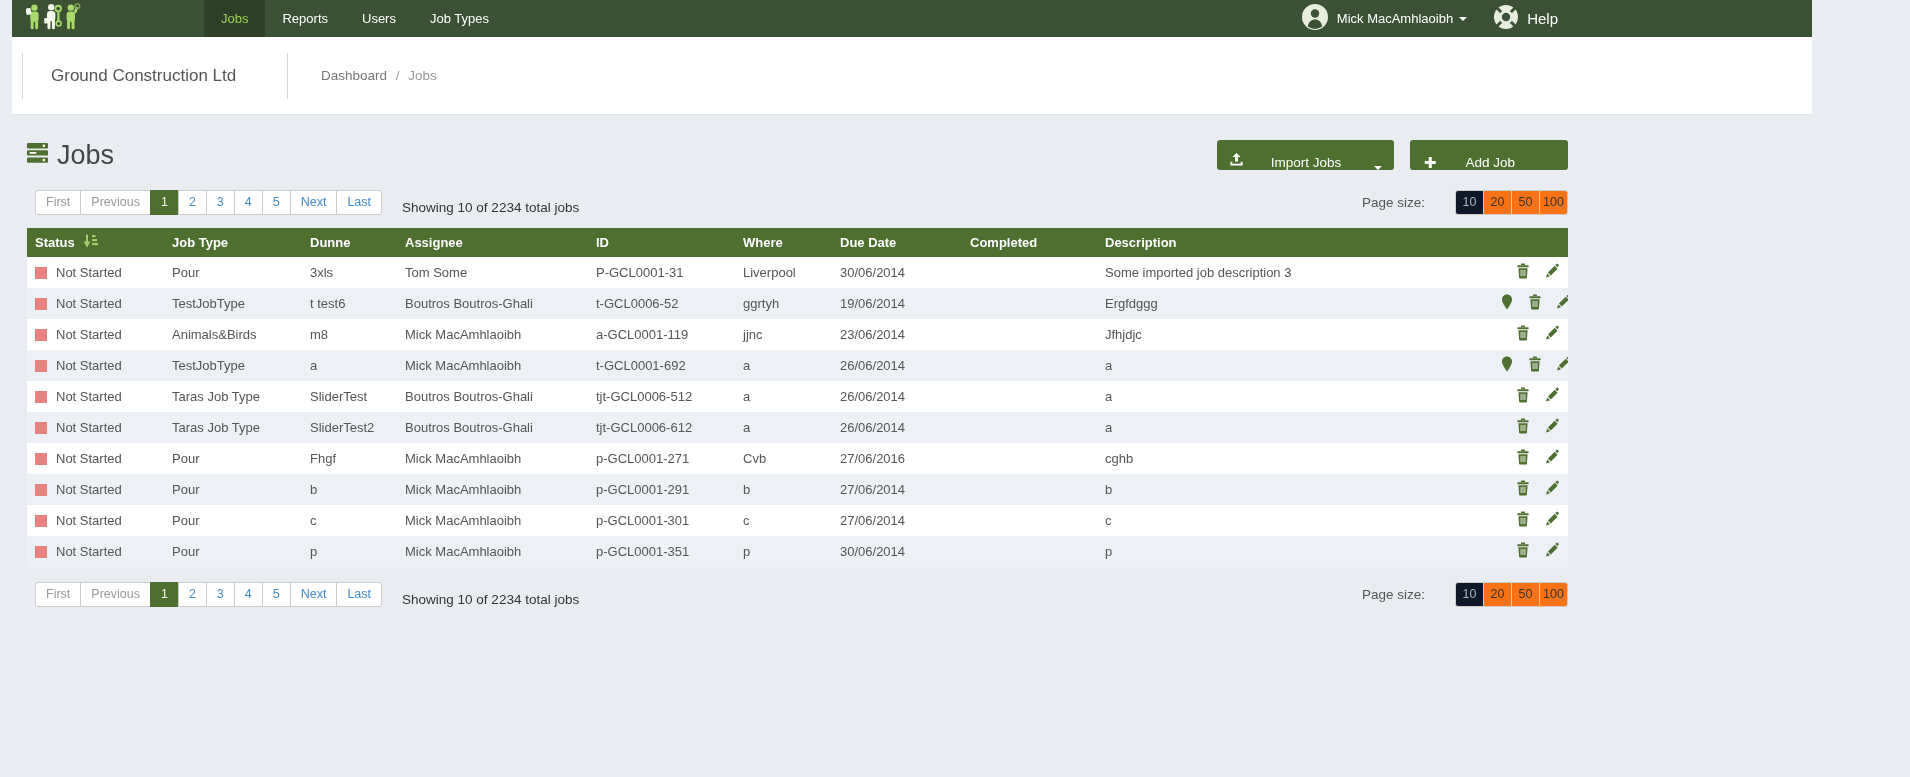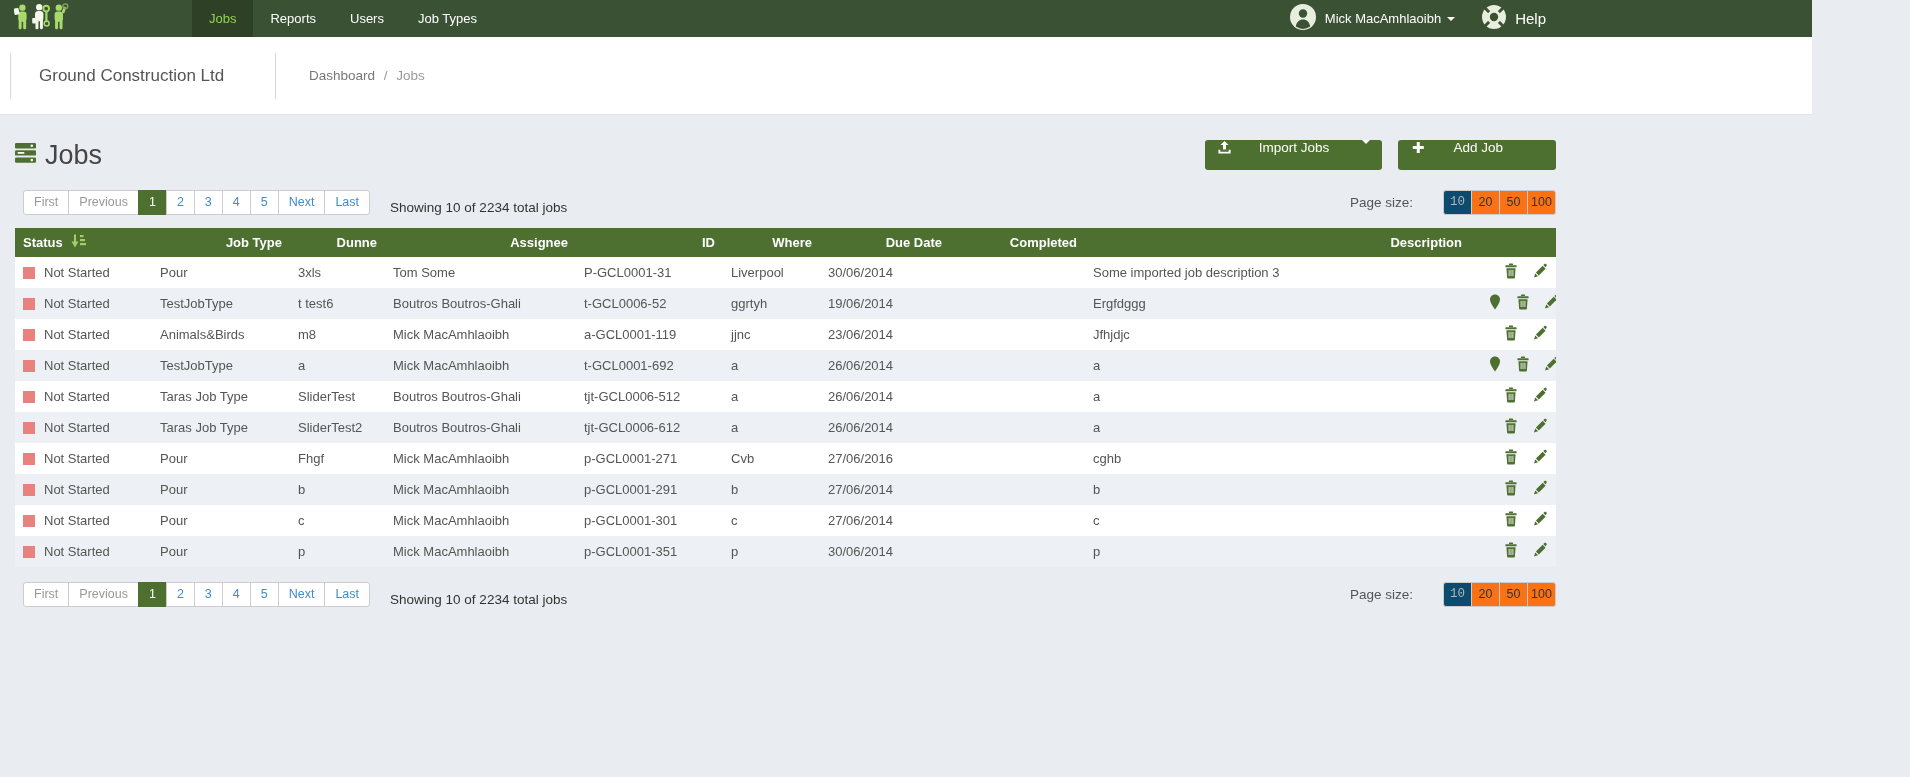--- a/index.html
+++ b/index.html
@@ -2,21 +2,21 @@
 <html><head>
 <meta charset="utf-8">
 <style>
   * { box-sizing: border-box; margin: 0; padding: 0; }
   html,body { width:1910px; }
   body {
     font-family: "Liberation Sans", sans-serif;
     background: #e9edf2;
     color: #555;
   }
-  .page { width:1812px; height:777px; overflow:hidden; position:relative; }
+  .page { width:1812px; height:777px; overflow:hidden; position:relative;padding-left:12px; }
 
   
   .topnav { height:37px; background:#3b5134; }
   .topnav-inner { width:1556px; height:37px; padding:0 10px; display:flex; align-items:stretch; }
   .brand-mark { display:flex; align-items:center; padding:0 4px; }
   .main-nav { display:flex; margin-left:118px; }
   .nav-item { display:block; line-height:37px; padding:0 17px; font-size:13px; color:#fff; text-decoration:none; cursor:pointer; }
   .nav-item.active { background:#2e4126; color:#97d054; }
   .nav-right { margin-left:auto; display:flex; align-items:center; }
   .user-chip { display:flex; align-items:center; cursor:pointer; }
@@ -35,21 +35,21 @@
   .company-name { font-size:17px; color:#555; padding:0 28px; width:264px; }
   .breadcrumb { font-size:13.5px; color:#999; padding-left:33px; }
   .breadcrumb .bc-link { color:#777; cursor:pointer; }
   .breadcrumb .bc-sep { margin:0 5px; color:#999; }
 
   
   .container { width:1541px; margin-left:15px; }
   .heading-row { display:flex; align-items:center; margin-top:22px; height:36px; }
   .page-title { font-size:27px; color:#454545; font-weight:500; margin-left:9px; }
   .heading-actions { margin-left:auto; display:flex; }
-  .btn { height:30px; background:#4d6f2f; border:none; border-radius:3px; color:#fff; font-size:13.5px; font-family:inherit; display:flex; align-items:flex-start; cursor:pointer; }
+  .btn { height:30px; background:#4d6f2f; border:none; border-radius:3px; color:#fff; font-size:13.5px; font-family:inherit; display:flex; align-items:flex-end; cursor:pointer; }
   .btn-import { width:177px; padding:0 12px; margin-right:16px; }
   .btn-import .lbl { flex:1; text-align:center; }
   .btn-add { width:158px; padding:0 14px; }
   .btn-add .lbl { flex:1; text-align:center; padding-right:10px; }
   .plus-glyph { font-size:15px; line-height:1; }
 
   
   .pager-row { display:flex; align-items:flex-end; margin-top:17px;margin-left:8px; }
   .pager-row.bottom { margin-top:15px; }
   .pg-group { display:flex; }
@@ -58,25 +58,25 @@
   .pg-btn:last-child { border-radius:0 3px 3px 0; }
   .pg-btn.muted { color:#999; }
   .pg-btn.current { background:#4d6f2f; border-color:#4d6f2f; color:#fff; }
   .pg-summary { font-size:13.5px; color:#333; margin-left:20px; }
   .pagesize-wrap { margin-left:auto; display:flex; align-items:center;gap:20px; }
   .pagesize-label { font-size:13.5px; color:#555; margin-right:10px; }
   .ps-group { display:flex; }
   .ps-btn { display:block; width:29px; text-align:center; border:1px solid #ccc; background:#f97316; padding:3px 0; font-size:12.5px; line-height:17px; color:#333; text-decoration:none; margin-left:-1px; cursor:pointer; }
   .ps-btn:first-child { border-radius:3px 0 0 3px; margin-left:0; }
   .ps-btn:last-child { border-radius:0 3px 3px 0; }
-  .ps-btn.size-active { background:#0c4a6e; color:#aeb4ba;font-family:Liberation Mono, monospace; }
+  .ps-btn.size-active { background:#0f172a; color:#aeb4ba; }
 
   
   table.jobs { width:1541px; margin-top:13px; border-collapse:collapse; table-layout:fixed; }
-  table.jobs th { background:#4d6f2f; color:#fff; font-size:13px; font-weight:bold; text-align:right; padding:6px 8px; white-space:nowrap; }
+  table.jobs th { background:#4d6f2f; color:#fff; font-size:13px; font-weight:bold; text-align:left; padding:6px 8px; white-space:nowrap; }
   table.jobs td { font-size:13px; color:#555; padding:6px 8px; white-space:nowrap; overflow:hidden; }
   table.jobs tr:nth-child(even) td { background:#edf0f4; }
   table.jobs tr:nth-child(odd) td { background:#ffffff; }
   .status-square { display:inline-block; width:12px; height:12px; background:#e8827e; margin-right:9px; vertical-align:-2px; }
   .th-status-inner { display:flex; align-items:center; }
   .sort-icon { margin-left:8px; }
   .actions-cell { text-align:right; }
   .action-icon { display:inline-block; vertical-align:middle; margin-left:11px; cursor:pointer; }
 
   .col-status{width:137px}.col-jobtype{width:138px}.col-name{width:95px}.col-assignee{width:191px}

